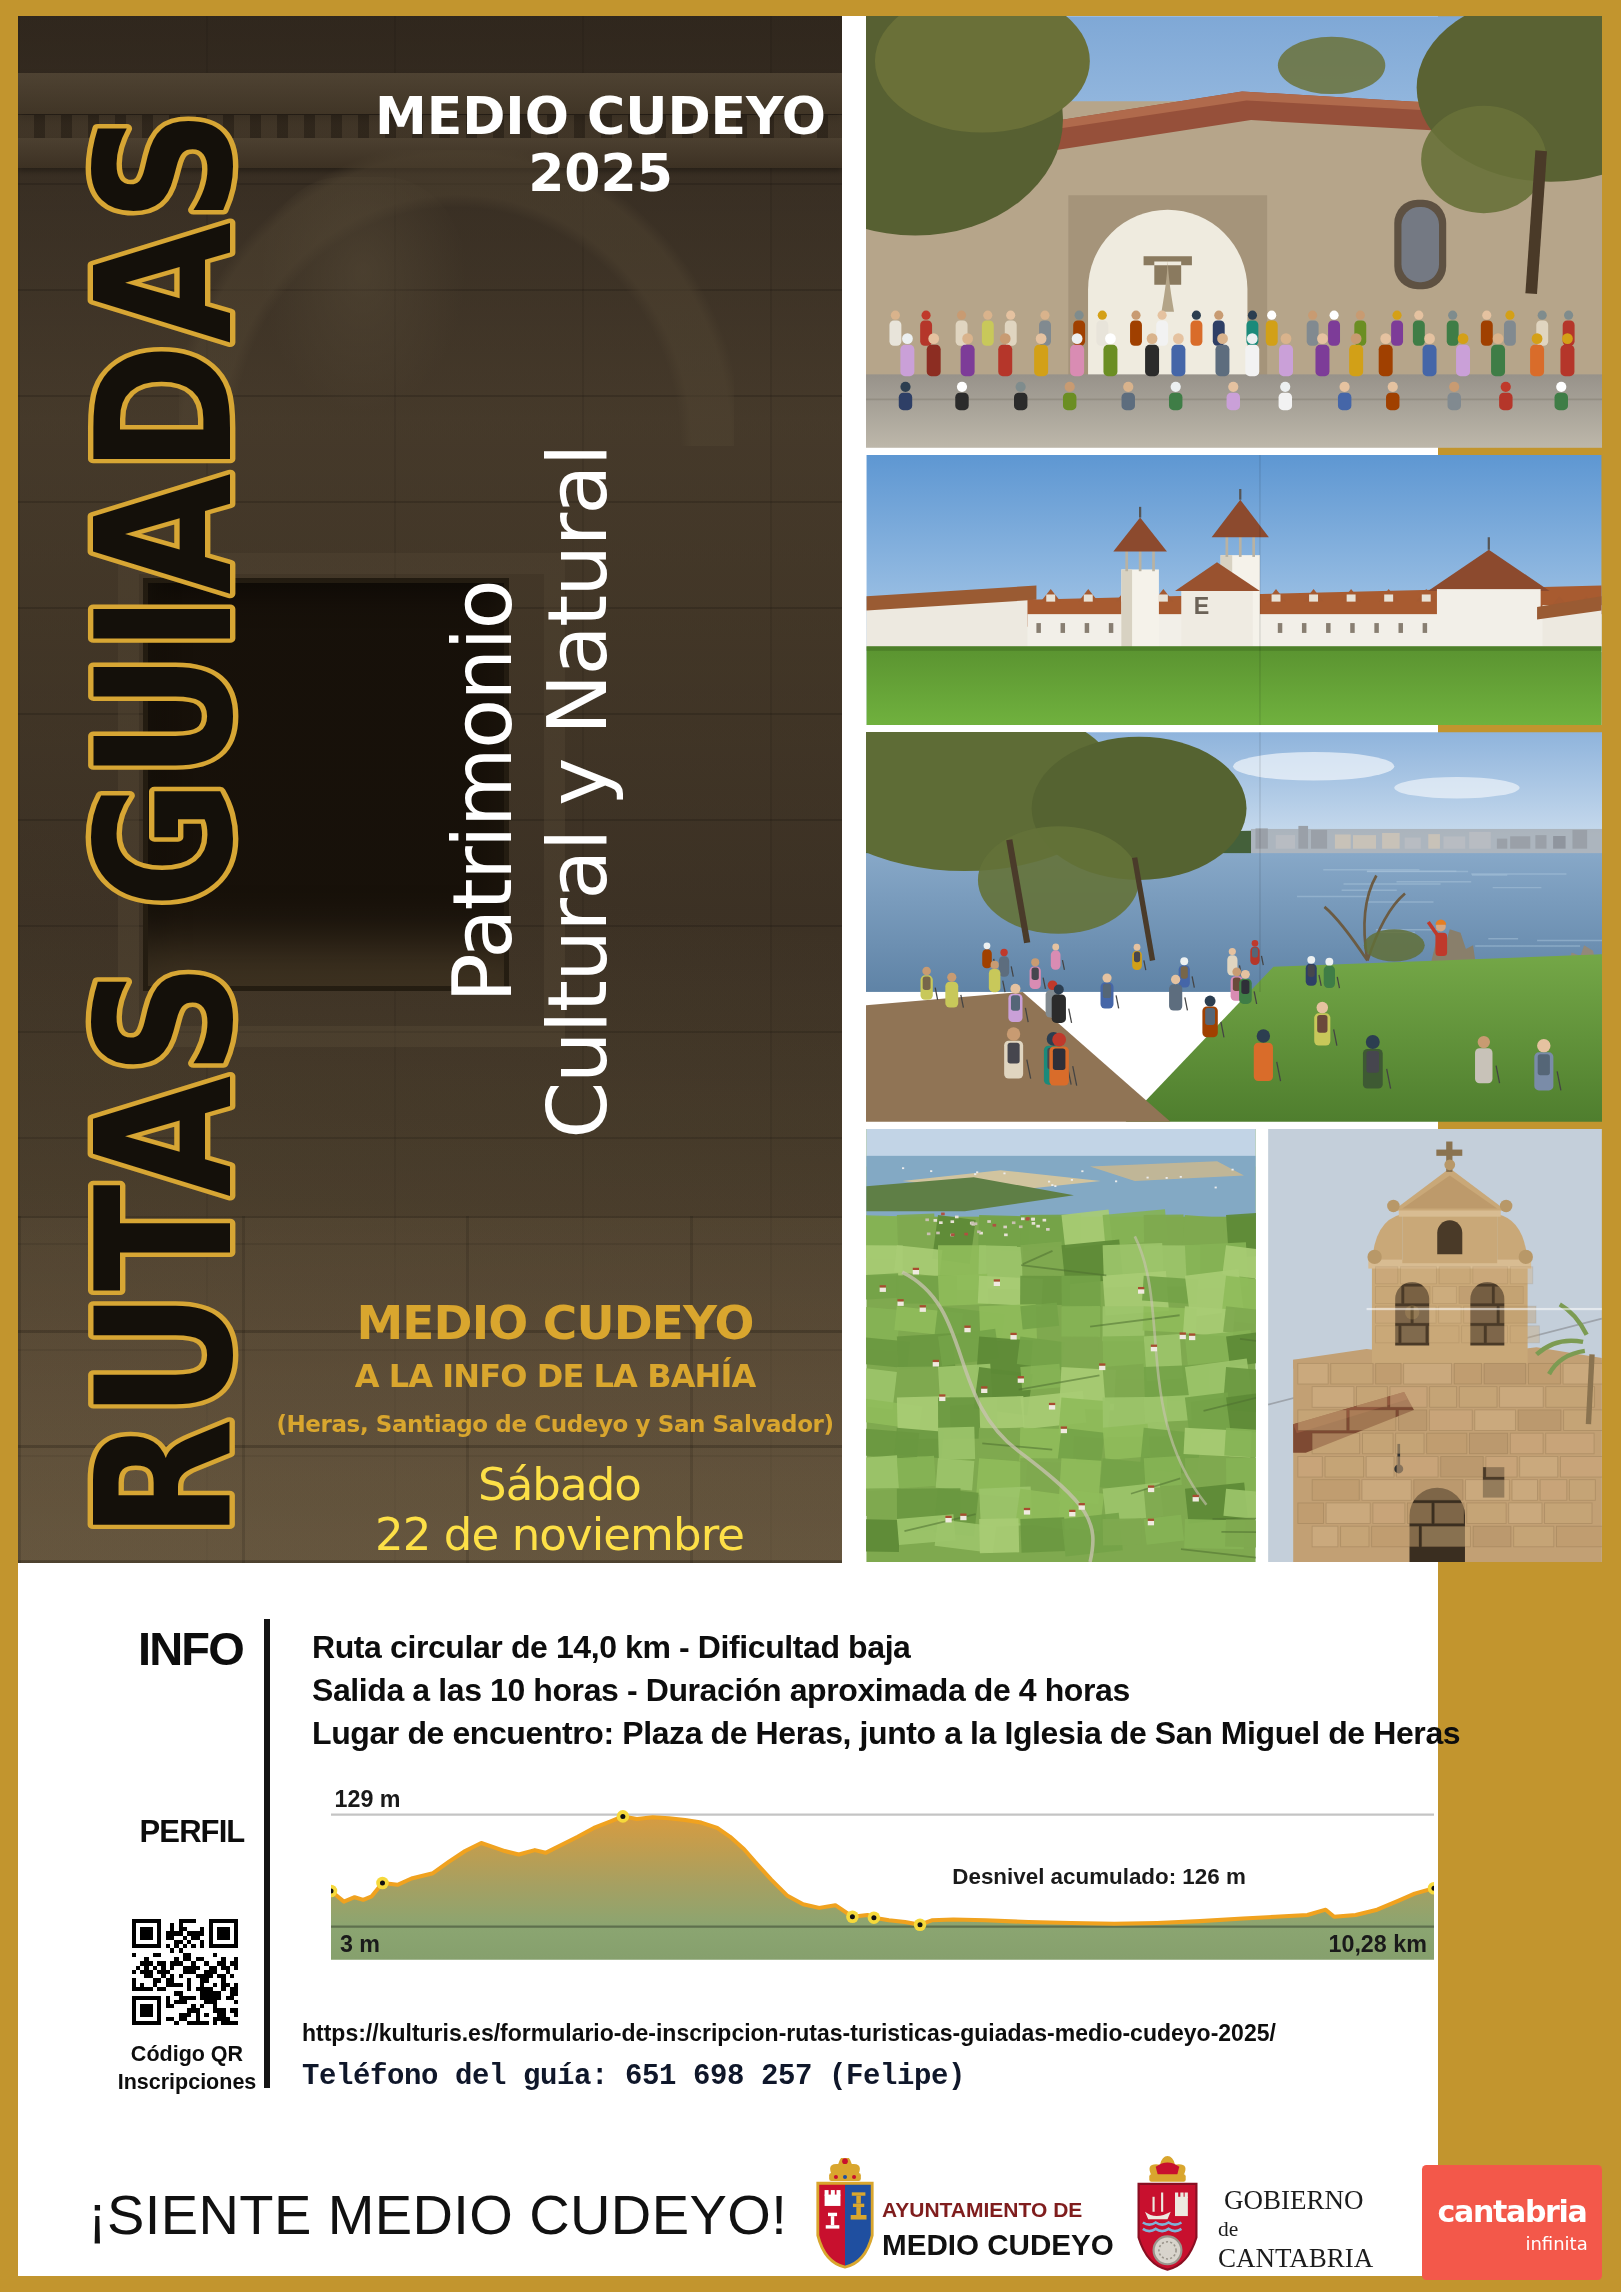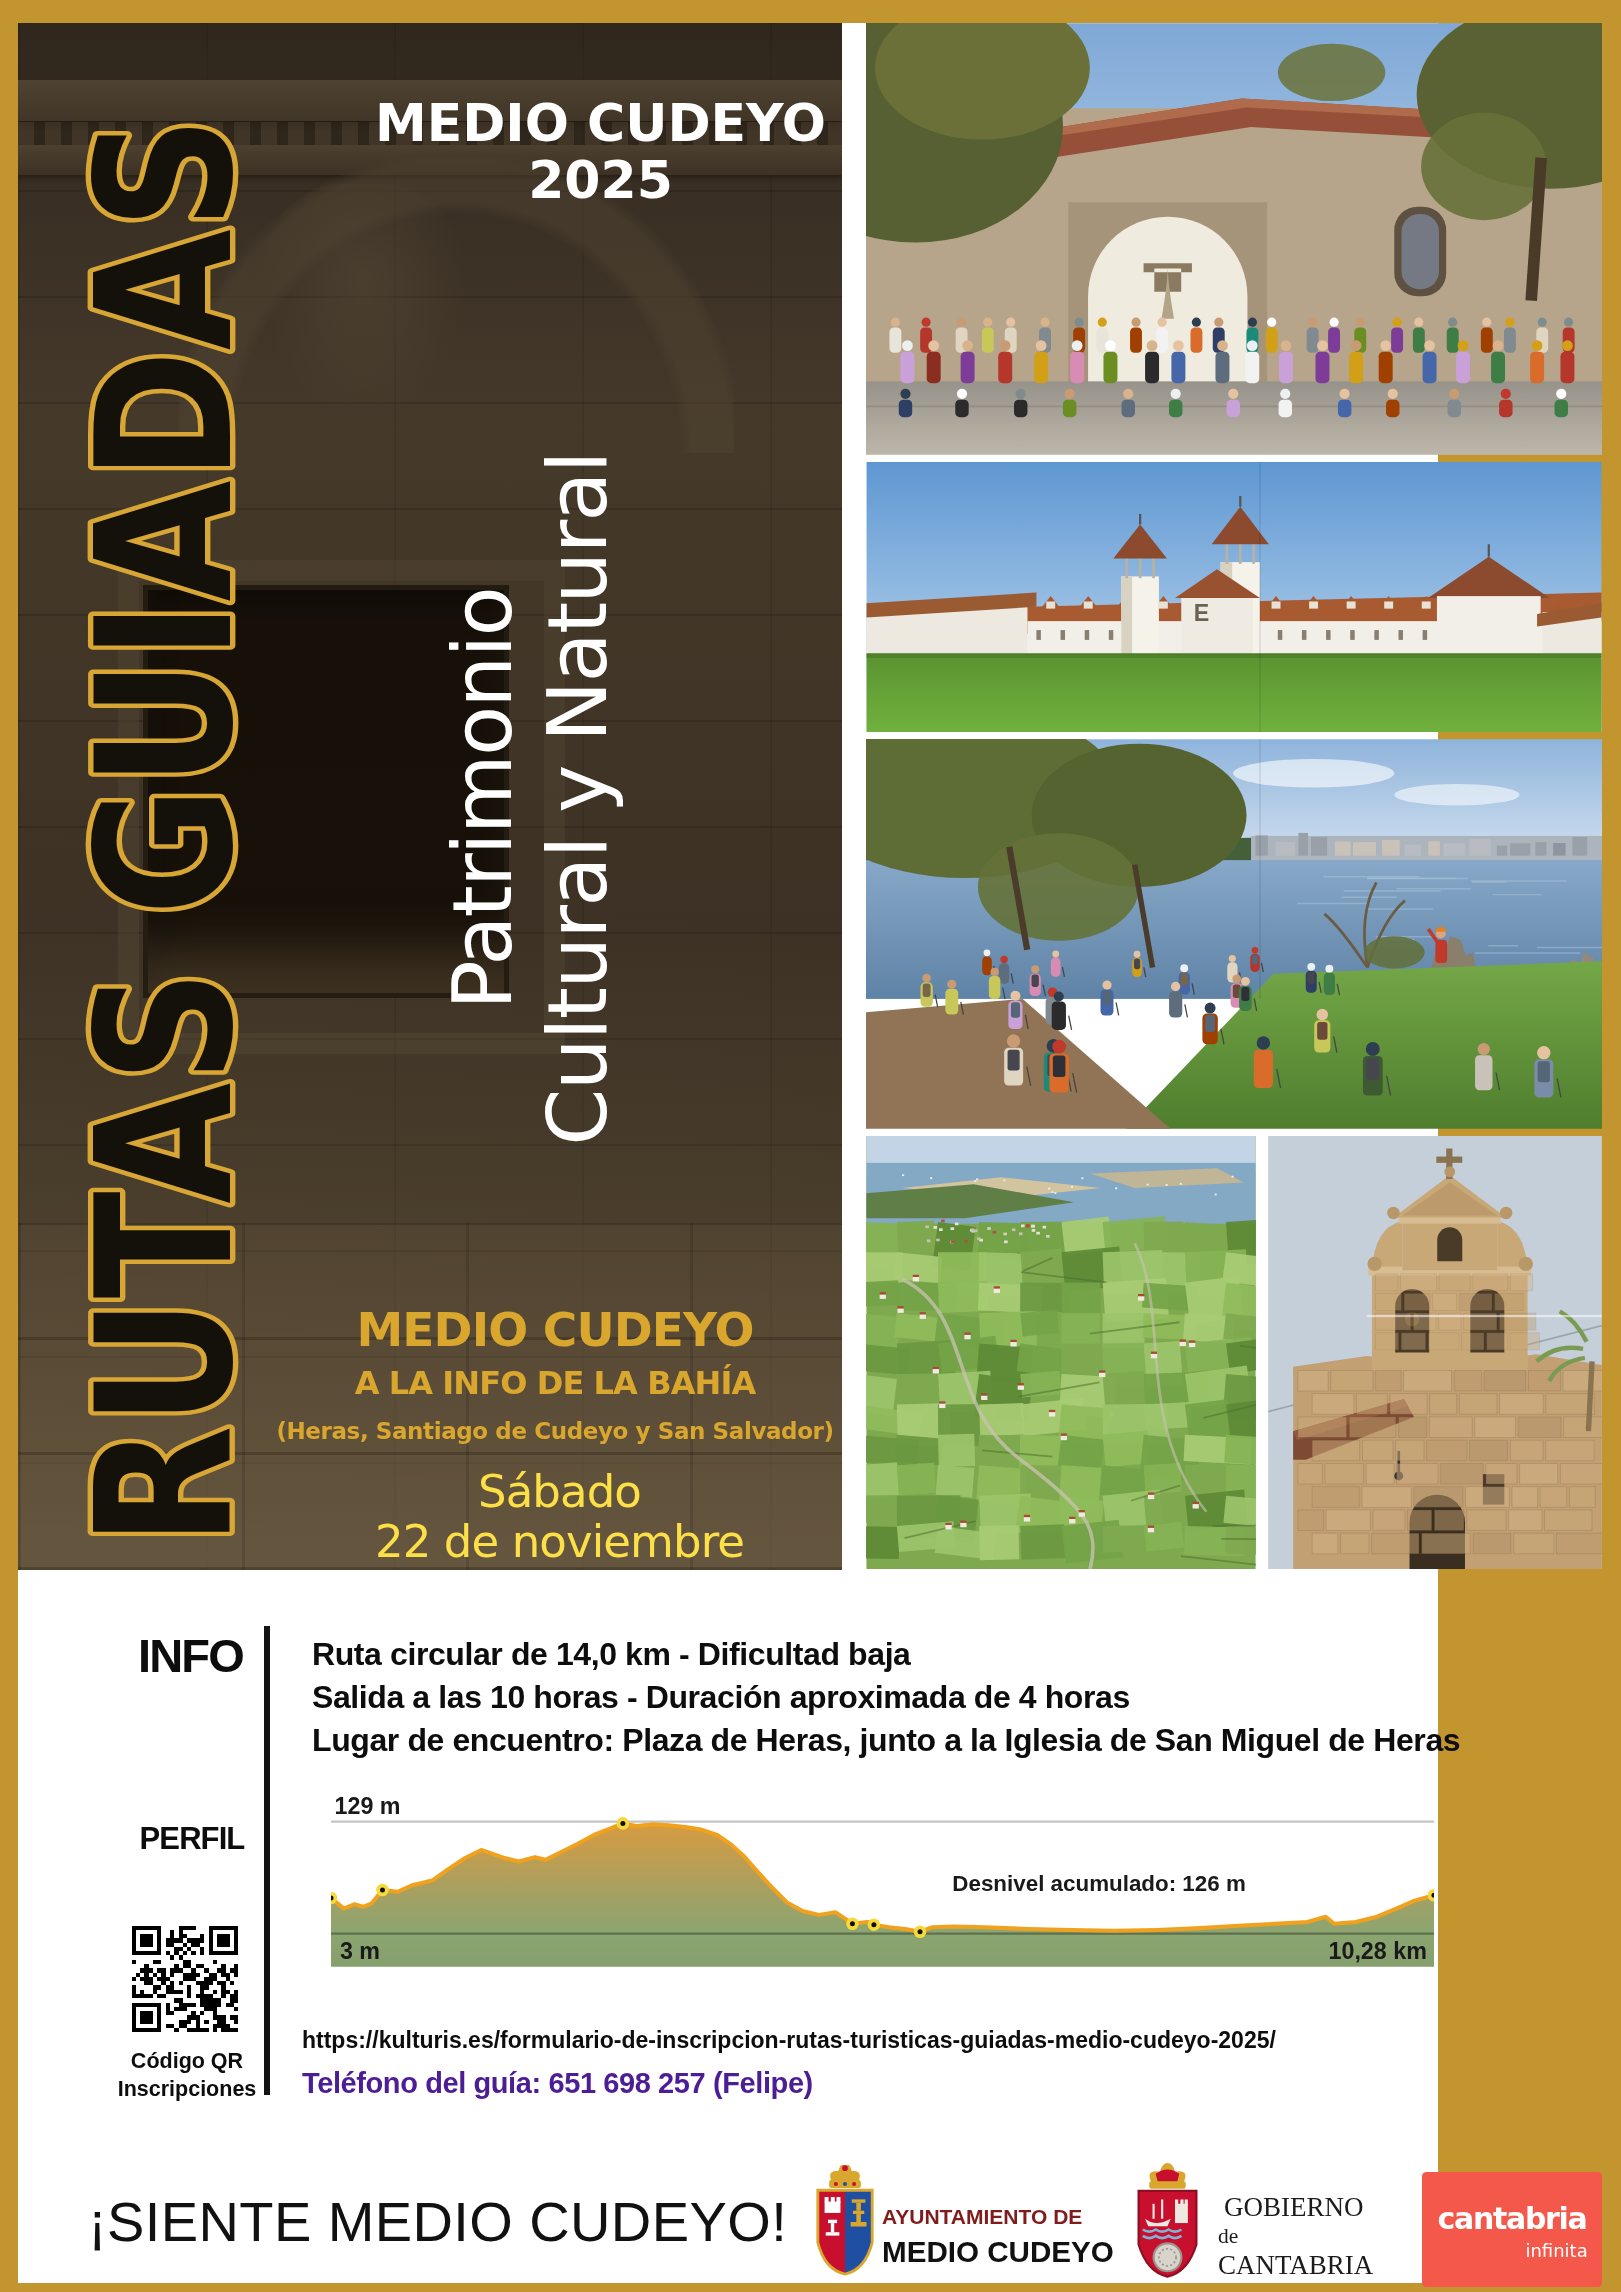--- a/index.html
+++ b/index.html
@@ -1,19 +1,19 @@
 <!DOCTYPE html>
 <html style="font-size:14.3px"><head>
 <meta charset="utf-8">
 <style>
   html,body{margin:0;padding:0;}
   body{width:1621px;height:2293px;position:relative;background:#C2952E;overflow:hidden;
        font-family:"Liberation Sans",sans-serif;}
   .abs{position:absolute;}
-  .inner{position:absolute;left:18px;top:23px;width:1420px;height:2260px;background:#ffffff;}
+  .inner{position:absolute;left:18px;top:16px;width:1420px;height:2260px;background:#ffffff;}
   
   .panel-dark{position:absolute;left:0;top:0;width:824px;height:1547px;overflow:hidden;background:#5C4E3C;}
   .stone-base{position:absolute;inset:0;background-image:
      linear-gradient(8deg, rgba(150,128,95,.30), rgba(0,0,0,0) 45%),
      repeating-linear-gradient(0deg, rgba(0,0,0,.18) 0 1.8px, rgba(0,0,0,0) 1.8px 106px),
      repeating-linear-gradient(90deg, rgba(0,0,0,.10) 0 1.8px, rgba(0,0,0,0) 1.8px 188px),
      linear-gradient(180deg,#4e4234 0%,#5f5140 12%,#72614a 26%,#675741 40%,#594b3a 58%,#63553f 74%,#735f47 88%,#7d6a4e 100%);}
   .cornice1{position:absolute;left:0;top:57px;width:100%;height:41px;background:linear-gradient(#8c7a5f,#6f5e46);box-shadow:0 4.5px 7.2px rgba(0,0,0,.45);}
   .dentils{position:absolute;left:0;top:99px;width:100%;height:23px;opacity:.65;background:repeating-linear-gradient(90deg,#7a684e 0 16px,#463a2b 16px 27px);}
   .cornice2{position:absolute;left:0;top:122px;width:100%;height:30px;background:linear-gradient(#86745a,#66553f);box-shadow:0 3.6px 5.4px rgba(0,0,0,.4);}
@@ -47,21 +47,21 @@
   .info-heading{position:absolute;left:115px;top:1605px;width:115px;text-align:center;
        font-weight:700;font-size:47px;letter-spacing:-1.8px;color:#0d0d0d;}
   .divider{position:absolute;left:246px;top:1603px;width:6.3px;height:469px;background:#141414;}
   .info-lines{position:absolute;left:294px;top:1610px;width:1272px;font-weight:700;font-size:32px;
        line-height:43px;letter-spacing:-0.4px;color:#0d0d0d;}
   .perfil-heading{position:absolute;left:115px;top:1798px;width:118px;text-align:center;
        font-weight:700;font-size:31px;letter-spacing:-0.9px;color:#0d0d0d;}
   .chlabel{font-family:"Liberation Sans",sans-serif;font-weight:700;font-size:26px;fill:#1a1a1a;}
   .qr-caption{position:absolute;left:90px;width:158px;text-align:center;font-weight:700;font-size:21.5px;color:#0d0d0d;}
   .url-line{position:absolute;left:284px;top:2004px;width:1281px;font-weight:700;font-size:23px;color:#0d0d0d;letter-spacing:0;}
-  .phone-line{position:absolute;left:284px;top:2044px;width:1075px;font-weight:700;font-size:29px;color:#4c1d95;letter-spacing:-0.4px;}
+  .phone-line{position:absolute;left:284px;top:2044px;width:1075px;font-weight:700;font-size:29px;color:#0f172a;letter-spacing:-0.4px;font-family:Liberation Mono, monospace;}
   
   .slogan{position:absolute;left:70px;top:2166px;width:716px;font-weight:400;font-size:56px;letter-spacing:0.4px;color:#111;}
   .mc-text1{position:absolute;left:864px;top:2182px;font-weight:600;font-size:21px;color:#7f1d1d;}
   .mc-text2{position:absolute;left:864px;top:2212px;font-weight:800;font-size:29.6px;color:#111;}
   .gob-text{position:absolute;left:1200px;top:2171px;font-family:"Liberation Serif",serif;color:#1c1c1c;line-height:1;}
   .gob-text .l1{font-size:27px;margin-left:6px;}
   .gob-text .l2{font-size:21.5px;margin-top:5.4px;}
   .gob-text .l3{font-size:27px;margin-top:4.5px;}
   .cant-block{position:absolute;left:1404px;top:2149px;width:180px;height:115px;background:#F3584A;border-radius:4.5px;}
   .cant-word{position:absolute;left:0;top:29px;width:100%;text-align:center;color:#fff;

